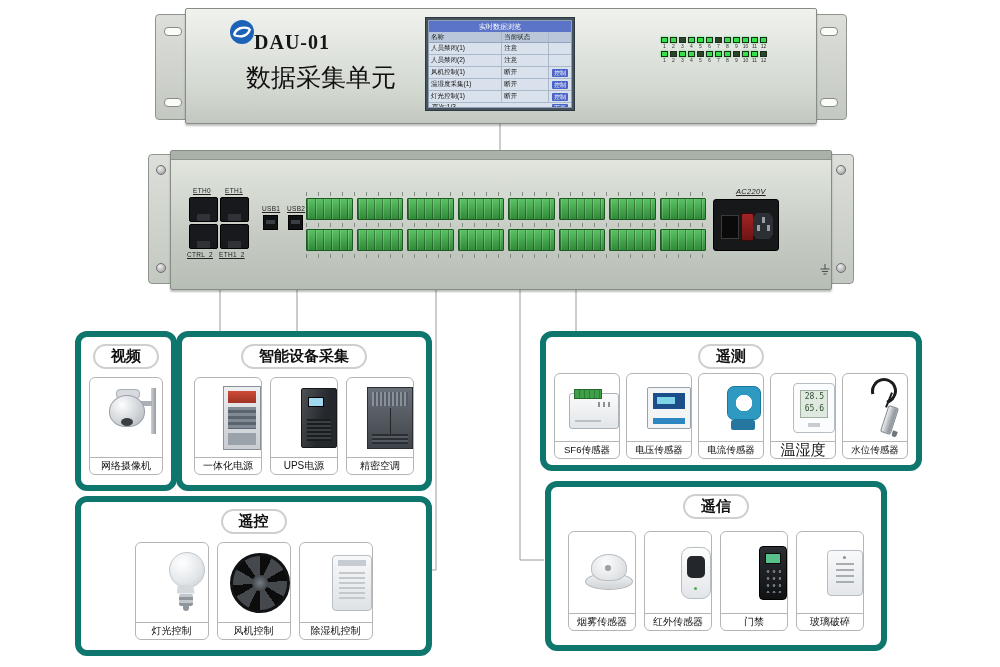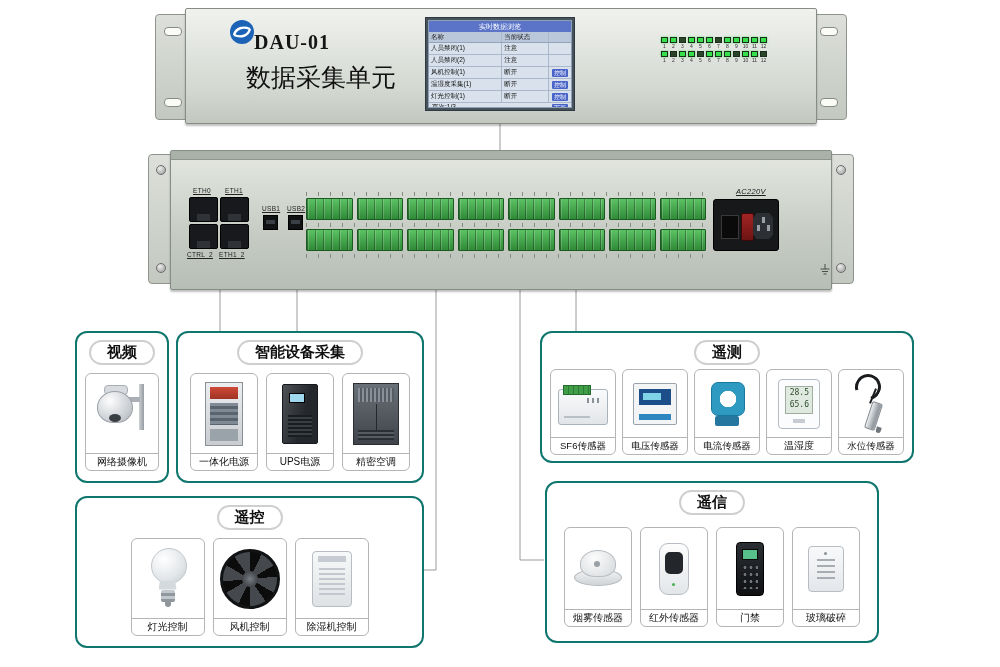--- a/index.html
+++ b/index.html
@@ -53,26 +53,26 @@
   .tgroup{flex:1;border:1px solid #1c5a22;border-radius:1px;
           background-image:repeating-linear-gradient(90deg,rgba(0,0,0,.30) 0 1px,rgba(255,255,255,.18) 1px 2px,transparent 2px 8px),
                            linear-gradient(#5cc264,#2f8a38);}
   .acmod{position:absolute;width:64px;height:50px;background:#17181a;border:1px solid #000;border-radius:3px;}
   .fuse{position:absolute;left:7px;top:15px;width:16px;height:22px;background:#0a0a0a;border:1px solid #3a3a3a;}
   .rocker{position:absolute;left:27px;top:13px;width:11px;height:26px;background:linear-gradient(#a32424,#6e1414);border:1px solid #3a0808;border-radius:2px;}
   .socket{position:absolute;right:5px;top:13px;width:20px;height:26px;background:#2c2f34;
           clip-path:polygon(0 18%,18% 0,82% 0,100% 18%,100% 82%,82% 100%,18% 100%,0 82%);}
   .pin{position:absolute;background:#9aa0a6;width:3px;height:6px;}
   
-  .group{position:absolute;background:#fff;border:2px solid #0f766e;border-radius:12px;z-index:2;}
+  .group{position:absolute;background:#fff;border:6px solid #0f766e;border-radius:12px;z-index:2;}
   .gtitle{position:absolute;top:7px;left:50%;transform:translateX(-50%);background:#fff;border:2px solid #cfcfcf;
           border-radius:15px;padding:1px 16px;font-size:15px;font-weight:bold;white-space:nowrap;}
   .cards{position:absolute;left:0;right:0;display:flex;justify-content:center;gap:8px;}
   .card{background:#fff;border:1px solid #b5b5b5;border-radius:6px;display:flex;flex-direction:column;overflow:hidden;}
-  .cimg{flex:1;display:flex;align-items:center;justify-content:center;overflow:hidden;}
+  .cimg{flex:1;display:flex;align-items:center;justify-content:flex-end;overflow:hidden;}
   .clabel{border-top:1px solid #b5b5b5;font-size:10px;line-height:16px;text-align:center;white-space:nowrap;overflow:hidden;}
   .icon{position:relative;display:block;}
   .icon *{position:absolute;}
   
   .ic-camera{width:56px;height:60px;}
   .ic-camera .pole{right:6px;top:0;width:5px;height:46px;background:linear-gradient(90deg,#ccd0d4,#969ca2);}
   .ic-camera .arm{right:10px;top:13px;width:16px;height:5px;background:#aab0b6;}
   .ic-camera .cap{left:10px;top:1px;width:22px;height:8px;border-radius:4px;background:#d7dbdf;border:1px solid #a8aeb4;}
   .ic-camera .head{left:3px;top:7px;width:34px;height:30px;border-radius:50% 50% 46% 46%;border:1px solid #9aa0a6;
                    background:radial-gradient(circle at 35% 30%,#fdfdfd,#c6cbd0 70%,#aeb4ba);}
@@ -501,21 +501,21 @@
       <div class="card" style="width:64px;height:84px">
         <div class="cimg">
             <div class="icon ic-th">
           <div class="lcd">
             <span>28.5</span>
             <span>65.6</span>
           </div>
           <div class="btn"></div>
         </div>
           </div>
-        <div class="clabel" style="font-size:10px">温湿度</div>
+        <div class="clabel" style="font-size:15px">温湿度</div>
       </div>
       <div class="card" style="width:64px;height:84px">
         <div class="cimg">
             <div class="icon ic-water">
           <div class="coil"></div>
               <div class="wire"></div>
               <div class="probe"></div>
               <div class="tip"></div>
         </div>
           </div>

